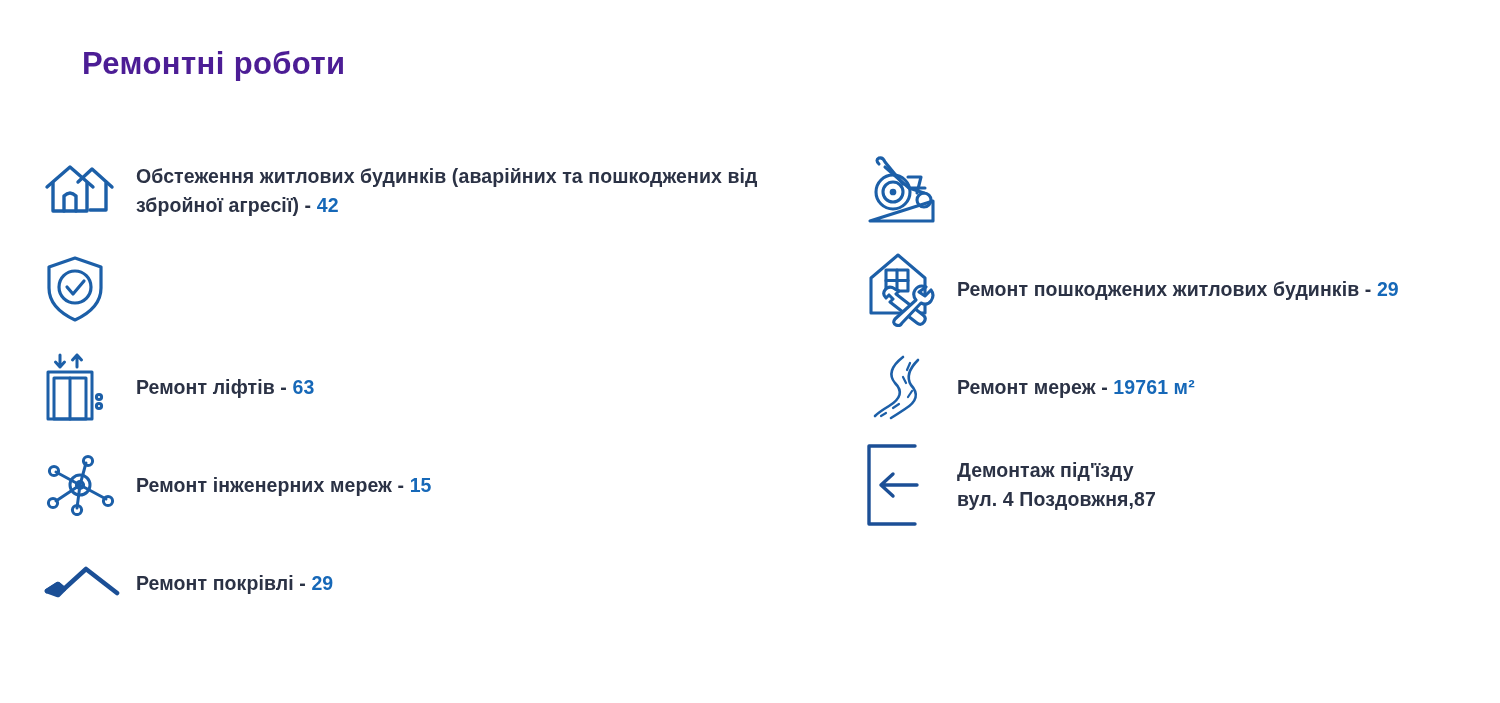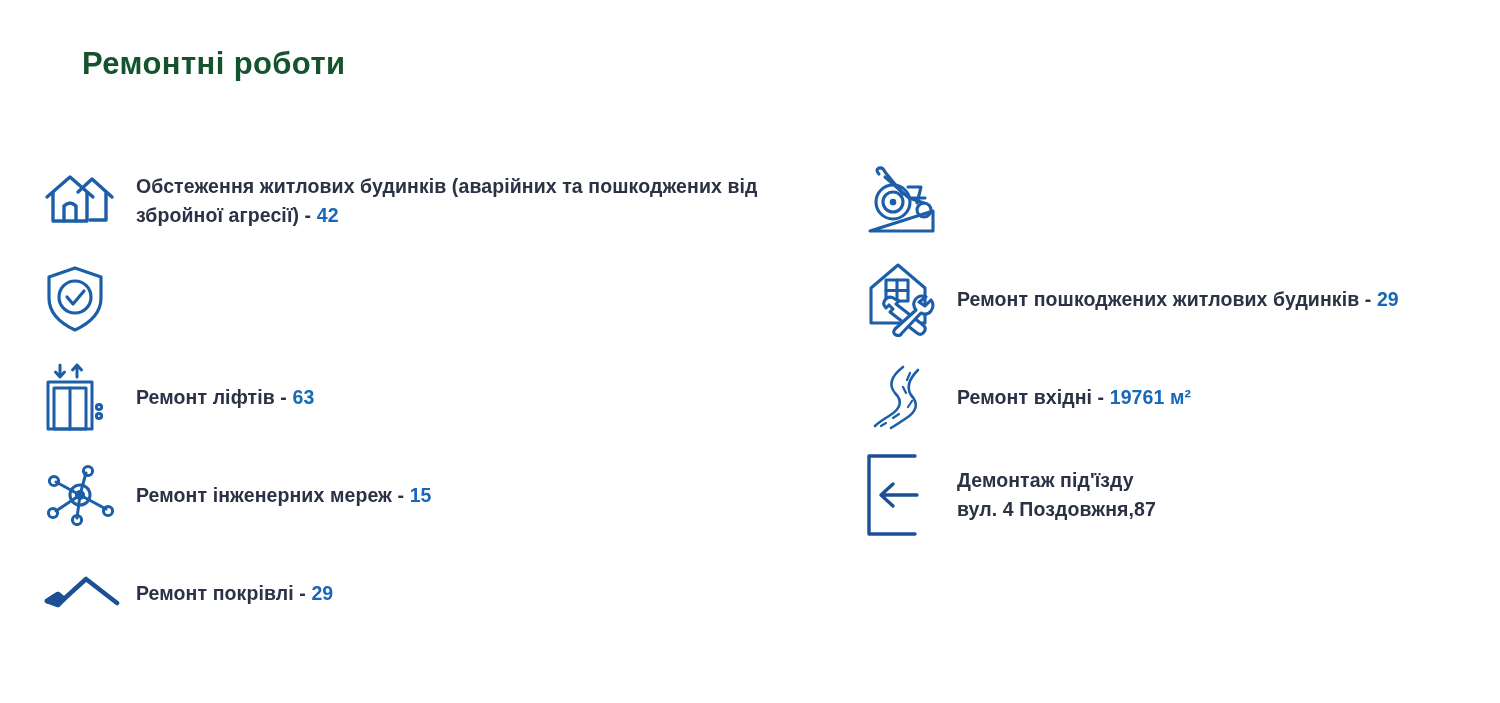--- a/index.html
+++ b/index.html
@@ -18,28 +18,28 @@
     width: 1500px;
     height: 703px;
     box-sizing: border-box;
   }
   .page-title {
     position: absolute;
     left: 82px;
     top: 46px;
     font-size: 31px;
     font-weight: bold;
-    color: #14532d;
+    color: #4c1d95;
     letter-spacing: 0.4px;
     white-space: nowrap;
   }
   .columns {
     position: absolute;
     left: 0;
-    top: 152px;
+    top: 142px;
     width: 1500px;
     display: flex;
     flex-direction: row;
   }
   .col {
     display: flex;
     flex-direction: column;
   }
   .col-left {
     width: 790px;
@@ -196,21 +196,21 @@
           <svg width="70" height="66" viewBox="0 0 70 66" fill="none" stroke="#1c5fa8" stroke-width="2.6" stroke-linecap="round" stroke-linejoin="round">
             <path d="M38 3 Q20 17 30 29 Q42 41 24 52 Q14 58 10 62"></path>
             <path d="M53 6 Q39 20 46 31 Q58 44 40 55 Q31 61 26 64"></path>
             <path d="M45 9 L42 16" stroke-width="2.2"></path>
             <path d="M38 23 L41 29" stroke-width="2.2"></path>
             <path d="M47 37 L43 43" stroke-width="2.2"></path>
             <path d="M34 50 L28 54" stroke-width="2.2"></path>
             <path d="M21 59 L16 62" stroke-width="2.2"></path>
           </svg>
         </div>
-        <div class="label"><span>Ремонт вхідні - </span><span class="num">19761 м²</span></div>
+        <div class="label"><span>Ремонт мереж - </span><span class="num">19761 м²</span></div>
       </div>
 
 
       <div class="row row-exit">
         <div class="icon-cell">
           <svg width="62" height="86" viewBox="0 0 62 86" fill="none" stroke="#1b4f96" stroke-width="3.4" stroke-linecap="round" stroke-linejoin="round">
             <path d="M50 4 L4 4 L4 82 L50 82"></path>
             <path d="M52 43 L16 43 M16 43 L28 32 M16 43 L28 54"></path>
           </svg>
         </div>

